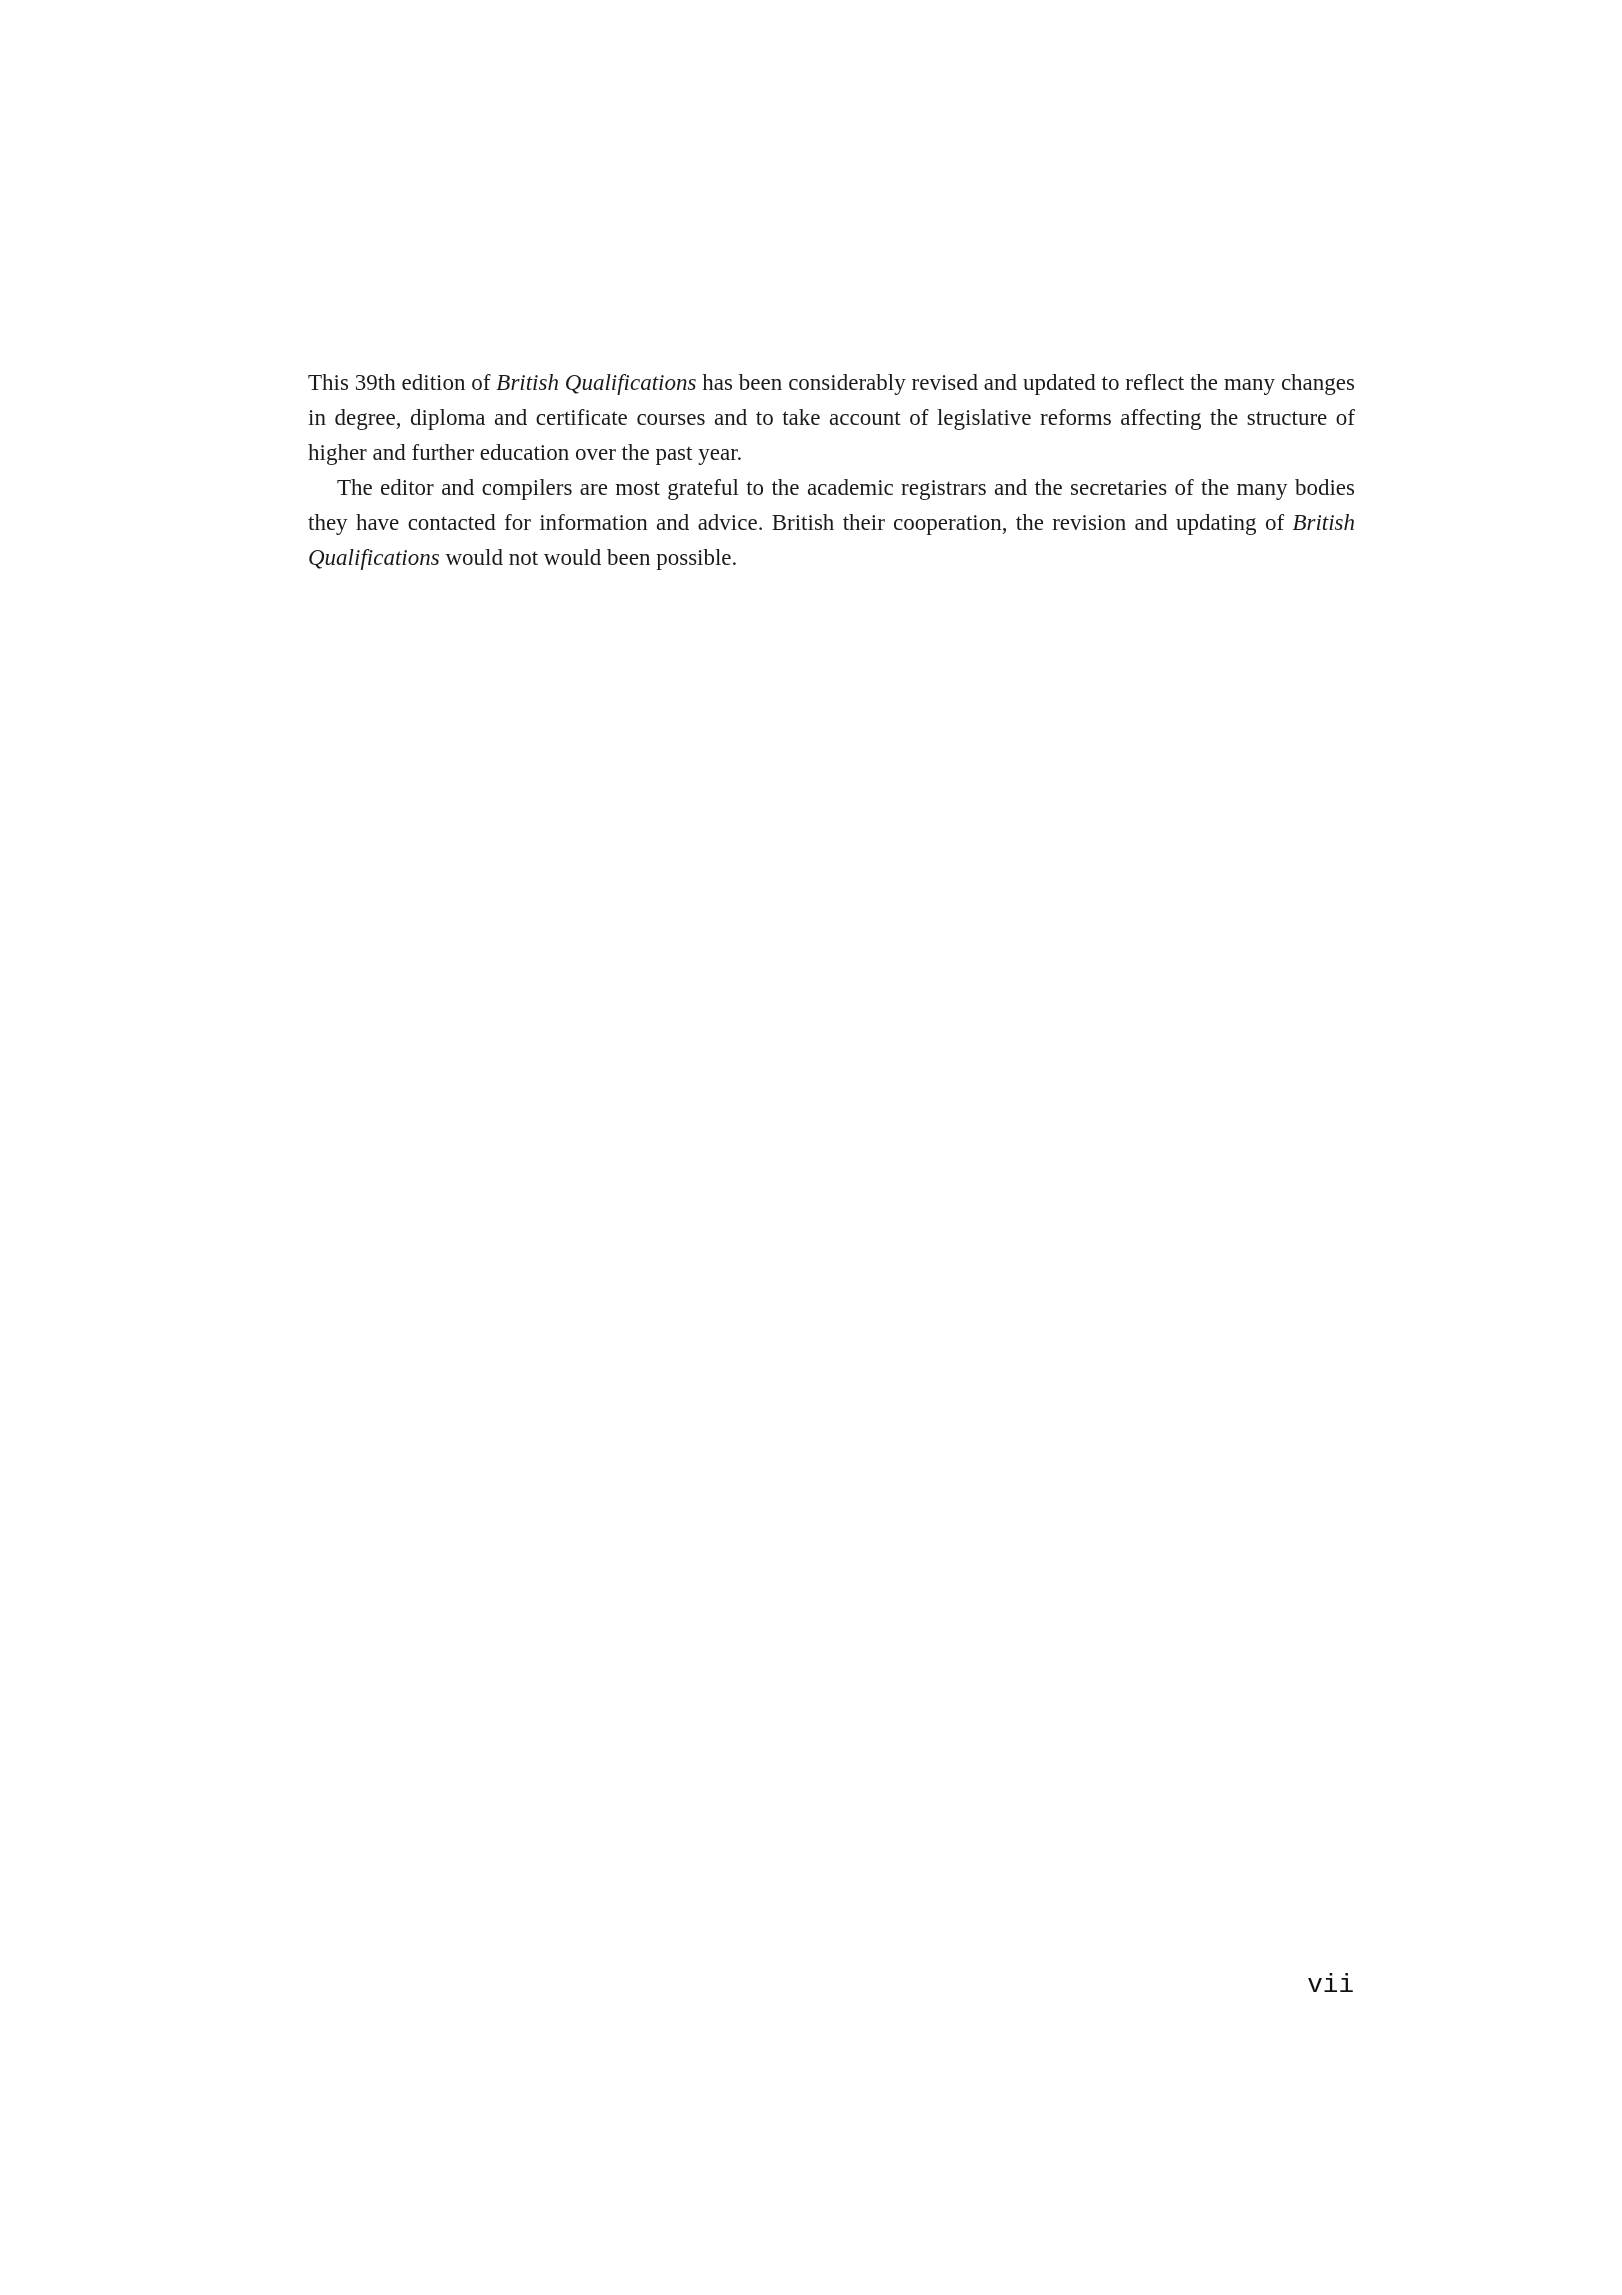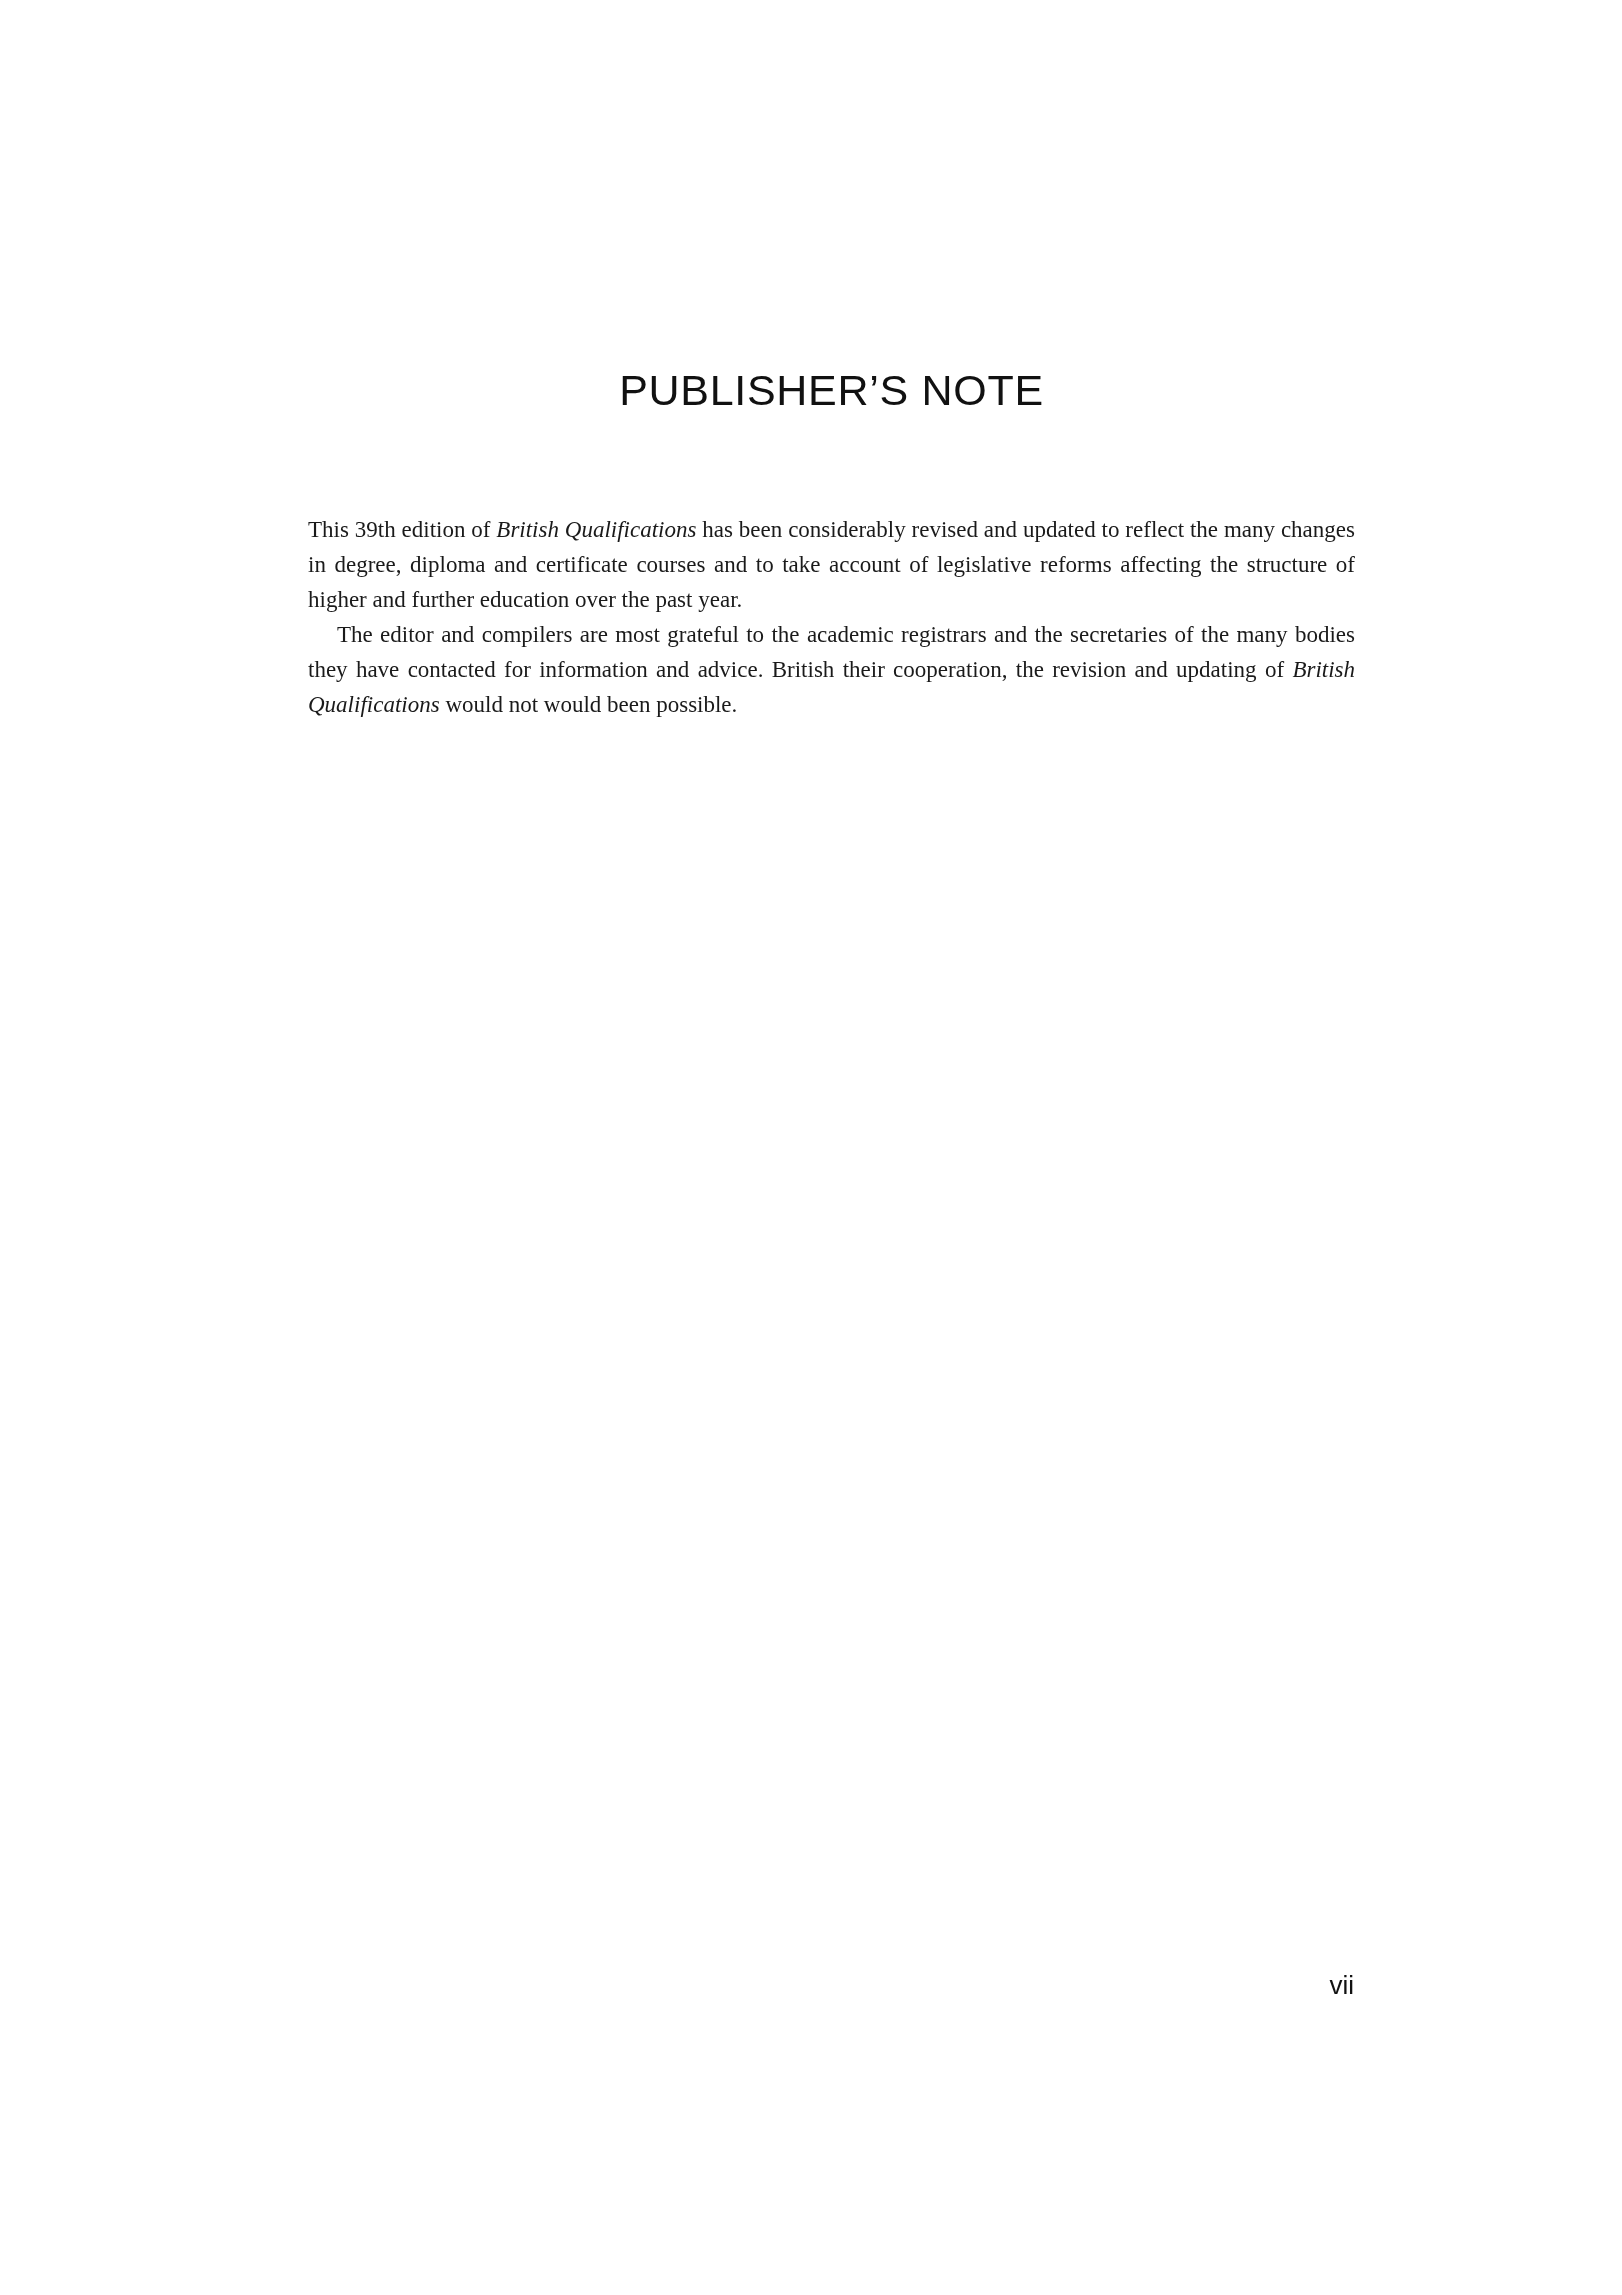--- a/index.html
+++ b/index.html
@@ -43,33 +43,32 @@
   .body-text.indented {
     text-indent: 29px;
   }
   .it {
     font-style: italic;
   }
   .folio {
     position: absolute;
     right: 268px;
     top: 1970px;
-    font-family: Liberation Sans, sans-serif;
+    font-family: Liberation Mono, monospace;
     font-size: 26px;
     color: #111111;
   }
 </style>
 </head>
 <body>
 
 <div class="page">
 
   <div class="content">
 
-    <h1 class="page-heading">PUBLISHER’S NOTE</h1>
 
     <p class="body-text">
       <span>This 39th edition of </span><span class="it">British Qualifications</span><span> has been considerably revised and updated to reflect the many changes in degree, diploma and certificate courses and to take account of legislative reforms affecting the structure of higher and further education over the past year.</span>
     </p>
 
     <p class="body-text indented">
       <span>The editor and compilers are most grateful to the academic registrars and the secretaries of the many bodies they have contacted for information and advice. British their cooperation, the revision and updating of </span><span class="it">British Qualifications</span><span> would not would been possible.</span>
     </p>
 
   </div>

